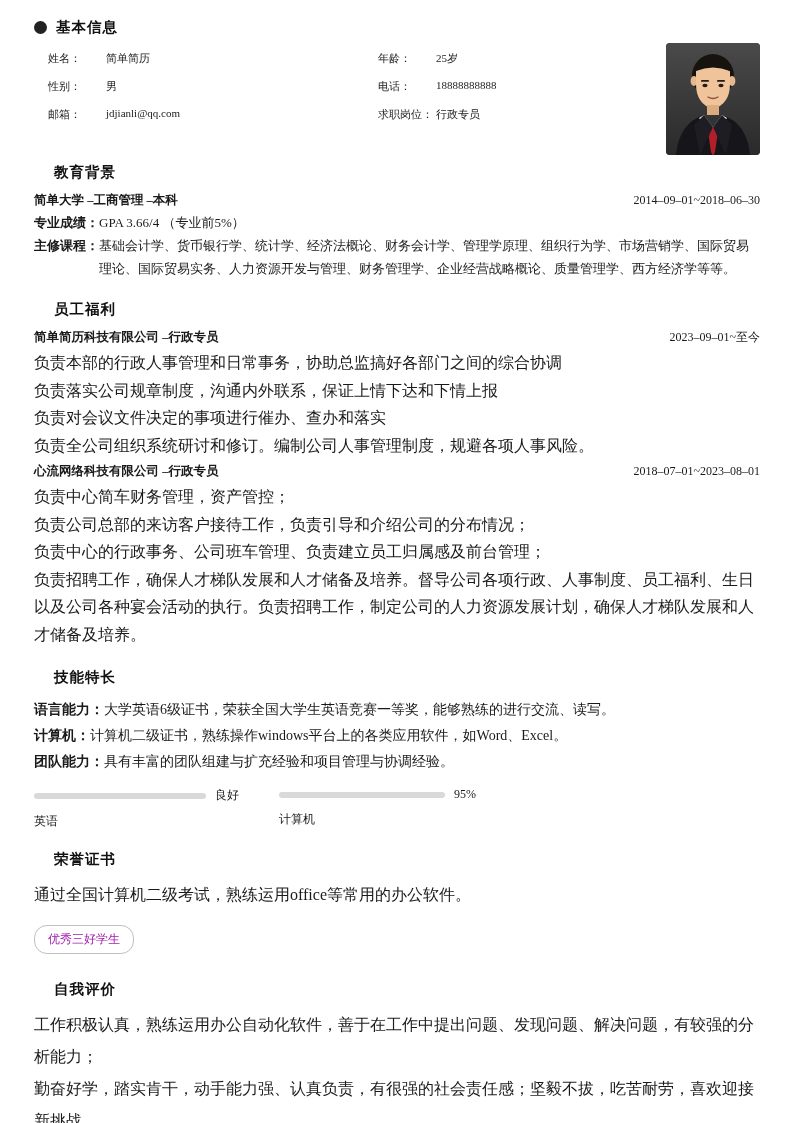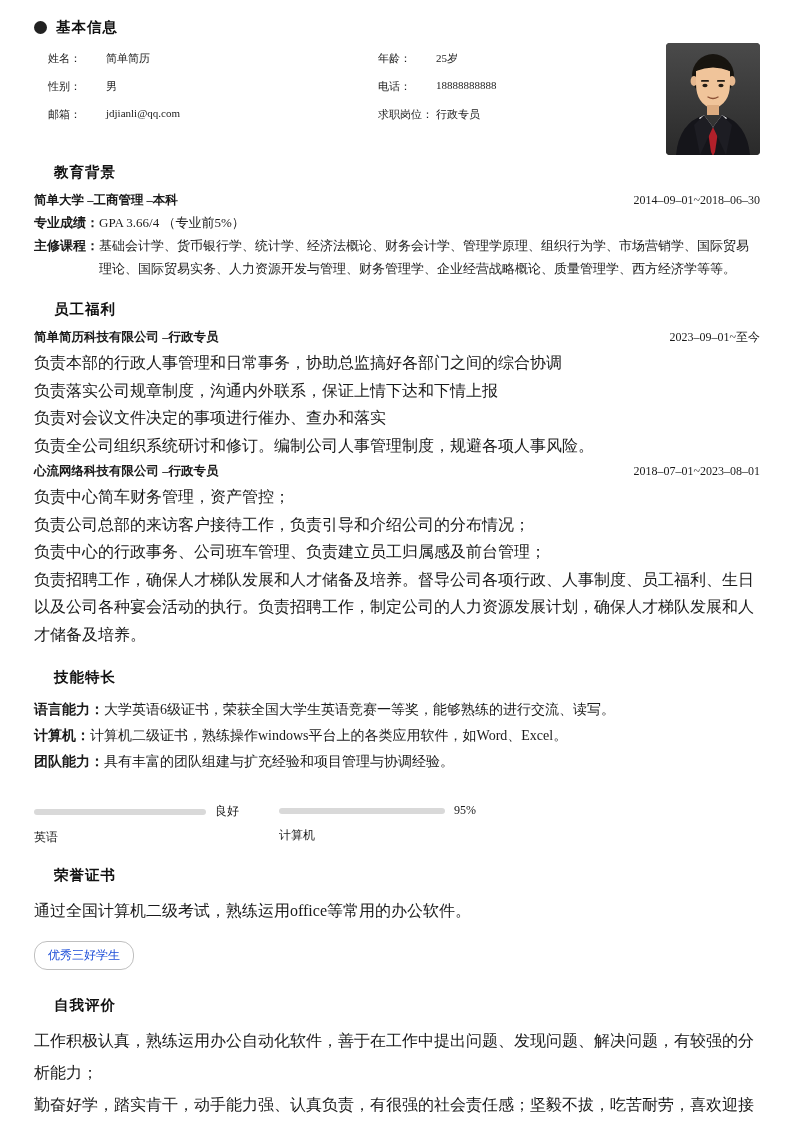--- a/index.html
+++ b/index.html
@@ -95,21 +95,21 @@
   .edu-line .k { font-weight: bold; white-space: nowrap; }
   .edu-line .v { }
 
   .skill-line { display: flex; font-size: 14px; line-height: 1.85; }
   .skill-line .k { font-weight: bold; white-space: nowrap; }
 
   
   .bars {
     display: flex;
     gap: 0px;
-    margin-top: 28px;
+    margin-top: 12px;
   }
   .bar-col { width: 210px; }
   .bar-col.second { margin-left: 35px; }
   .bar-row { display: flex; align-items: center; gap: 9px; }
   .bar-track {
     height: 6px;
     background: #d9d9d9;
     border-radius: 3px;
     flex: 0 0 auto;
     overflow: hidden;
@@ -123,21 +123,21 @@
   .bar-name { font-size: 12px; margin-top: 9px; }
 
   
   .tag {
     display: inline-block;
     border: 1px solid #bfbfbf;
     border-radius: 13px;
     padding: 5px 13px;
     font-size: 12px;
     margin-top: 14px;
-    color: #1d4ed8;
+    color: #a21caf;
   }
 </style>
 </head>
 <body>
 
 <div class="page">
 
   <div class="sec-head first">
     <span class="sec-dot"></span>
     <span class="sec-title">基本信息</span>

